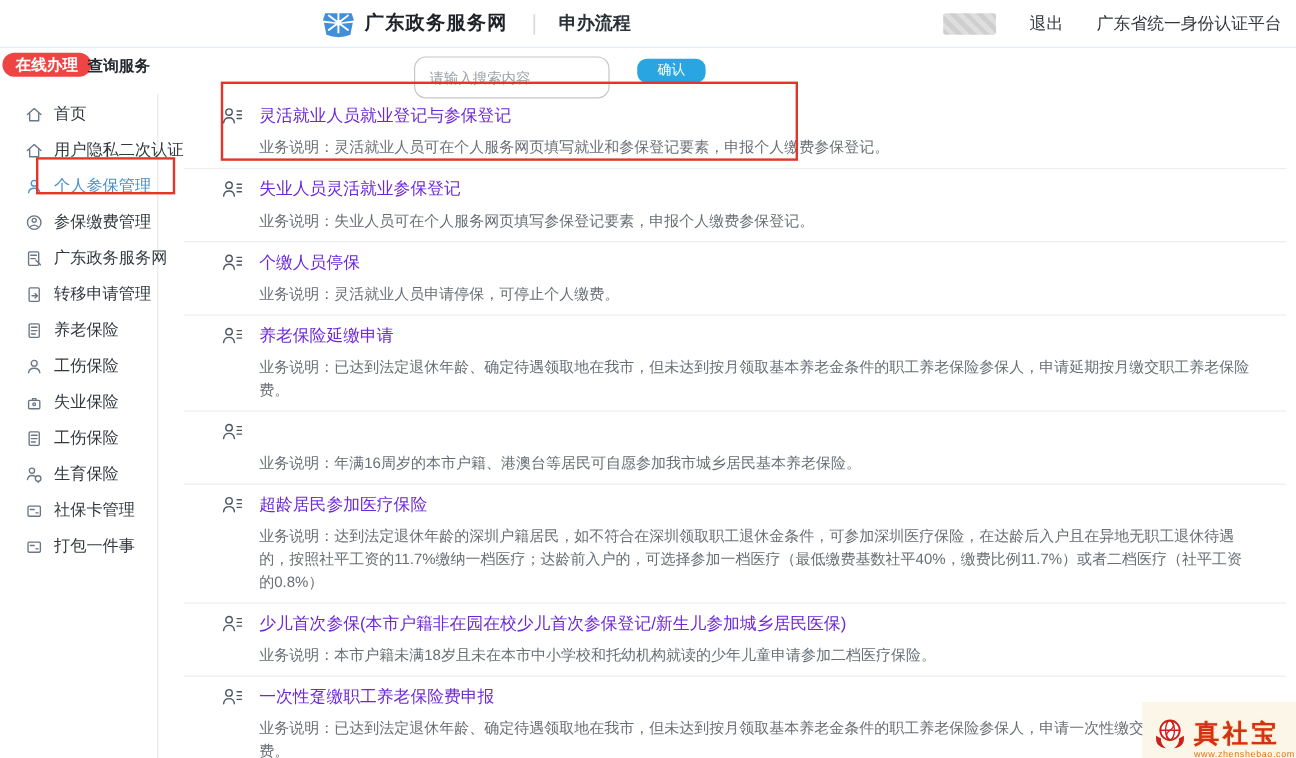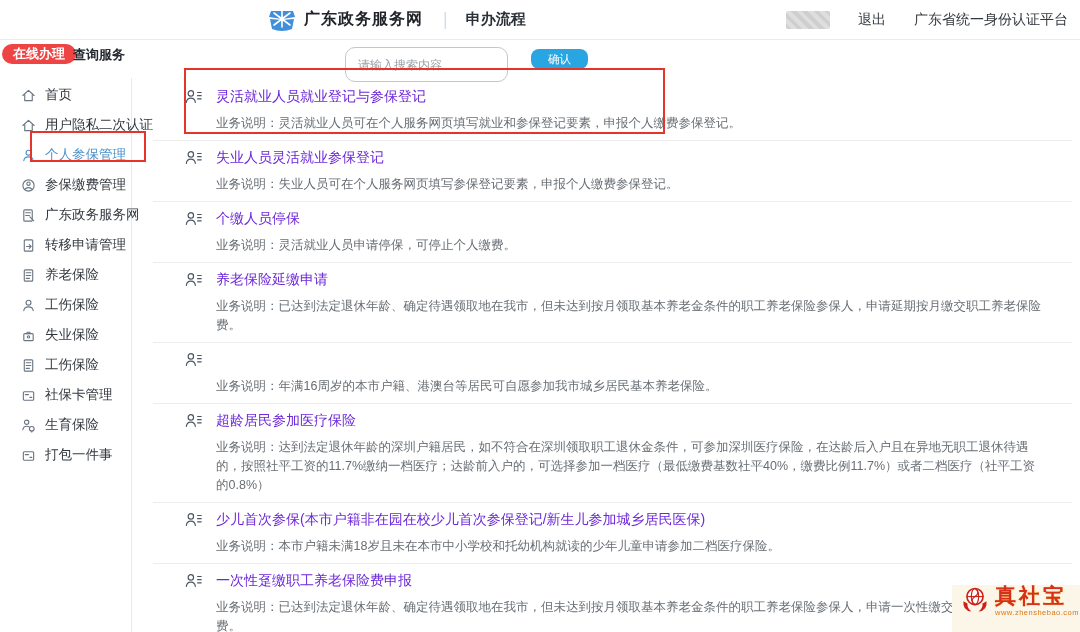--- a/index.html
+++ b/index.html
@@ -78,21 +78,21 @@
   .svc-desc { margin:8px 0 0 63px; font-size:12.5px; line-height:19px; color:#686e74; max-width:828px; }
 
   
   .anno { position:absolute; border:2px solid #e5352a; background:transparent; pointer-events:none; }
   .anno-sidebar { left:30px; top:131px; width:116px; height:31px; }
   .anno-service { left:184px; top:68px; width:481px; height:66px; }
 
   
   .watermark {
     position:absolute; right:0px; bottom:0px; width:128px; height:47px;
-    background:#fbf6e8; display:flex; align-items:flex-start; gap:5px; padding-left:8px;
+    background:#fbf6e8; display:flex; align-items:flex-end; gap:5px; padding-left:8px;
   }
   .wm-text { display:flex; flex-direction:column; line-height:1; }
   .wm-name { font-size:21px; font-weight:bold; color:#d62f1d; letter-spacing:3px; text-shadow:0 0 1px #f0a500; }
   .wm-url { font-size:7.5px; color:#e07612; margin-top:3px; letter-spacing:0.5px; }
 </style>
 </head>
 <body>
 
 <div class="page">
 
@@ -220,37 +220,37 @@
             <line x1="5.5" y1="5" x2="10.5" y2="5"></line>
             <line x1="5.5" y1="8" x2="10.5" y2="8"></line>
             <line x1="5.5" y1="11" x2="9" y2="11"></line>
           </svg>
         </span>
       <span>工伤保险</span>
     </div>
     <div class="side-item">
       <span class="sicon">
           <svg viewBox="0 0 16 16" width="15" height="15">
-            <rect x="2.5" y="4" width="11" height="9" rx="1"></rect>
-            <line x1="4.5" y1="7" x2="8" y2="7"></line>
-            <line x1="9.5" y1="10" x2="11.5" y2="10"></line>
-          </svg>
-        </span>
-      <span>社保卡管理</span>
-    </div>
-    <div class="side-item">
-      <span class="sicon">
-          <svg viewBox="0 0 16 16" width="15" height="15">
             <circle cx="6" cy="4.5" r="2.3"></circle>
             <path d="M2 12.5 Q2.5 8.8 6 8.8 Q8 8.8 9 9.8"></path>
             <circle cx="11.5" cy="11.5" r="2.5"></circle>
             <line x1="11.5" y1="14" x2="11.5" y2="15"></line>
           </svg>
         </span>
       <span>生育保险</span>
+    </div>
+    <div class="side-item">
+      <span class="sicon">
+          <svg viewBox="0 0 16 16" width="15" height="15">
+            <rect x="2.5" y="4" width="11" height="9" rx="1"></rect>
+            <line x1="4.5" y1="7" x2="8" y2="7"></line>
+            <line x1="9.5" y1="10" x2="11.5" y2="10"></line>
+          </svg>
+        </span>
+      <span>社保卡管理</span>
     </div>
     <div class="side-item">
       <span class="sicon">
           <svg viewBox="0 0 16 16" width="15" height="15">
             <rect x="2.5" y="4" width="11" height="9" rx="1"></rect>
             <line x1="4.5" y1="7" x2="8" y2="7"></line>
             <line x1="9.5" y1="10" x2="11.5" y2="10"></line>
           </svg>
         </span>
       <span>打包一件事</span>

